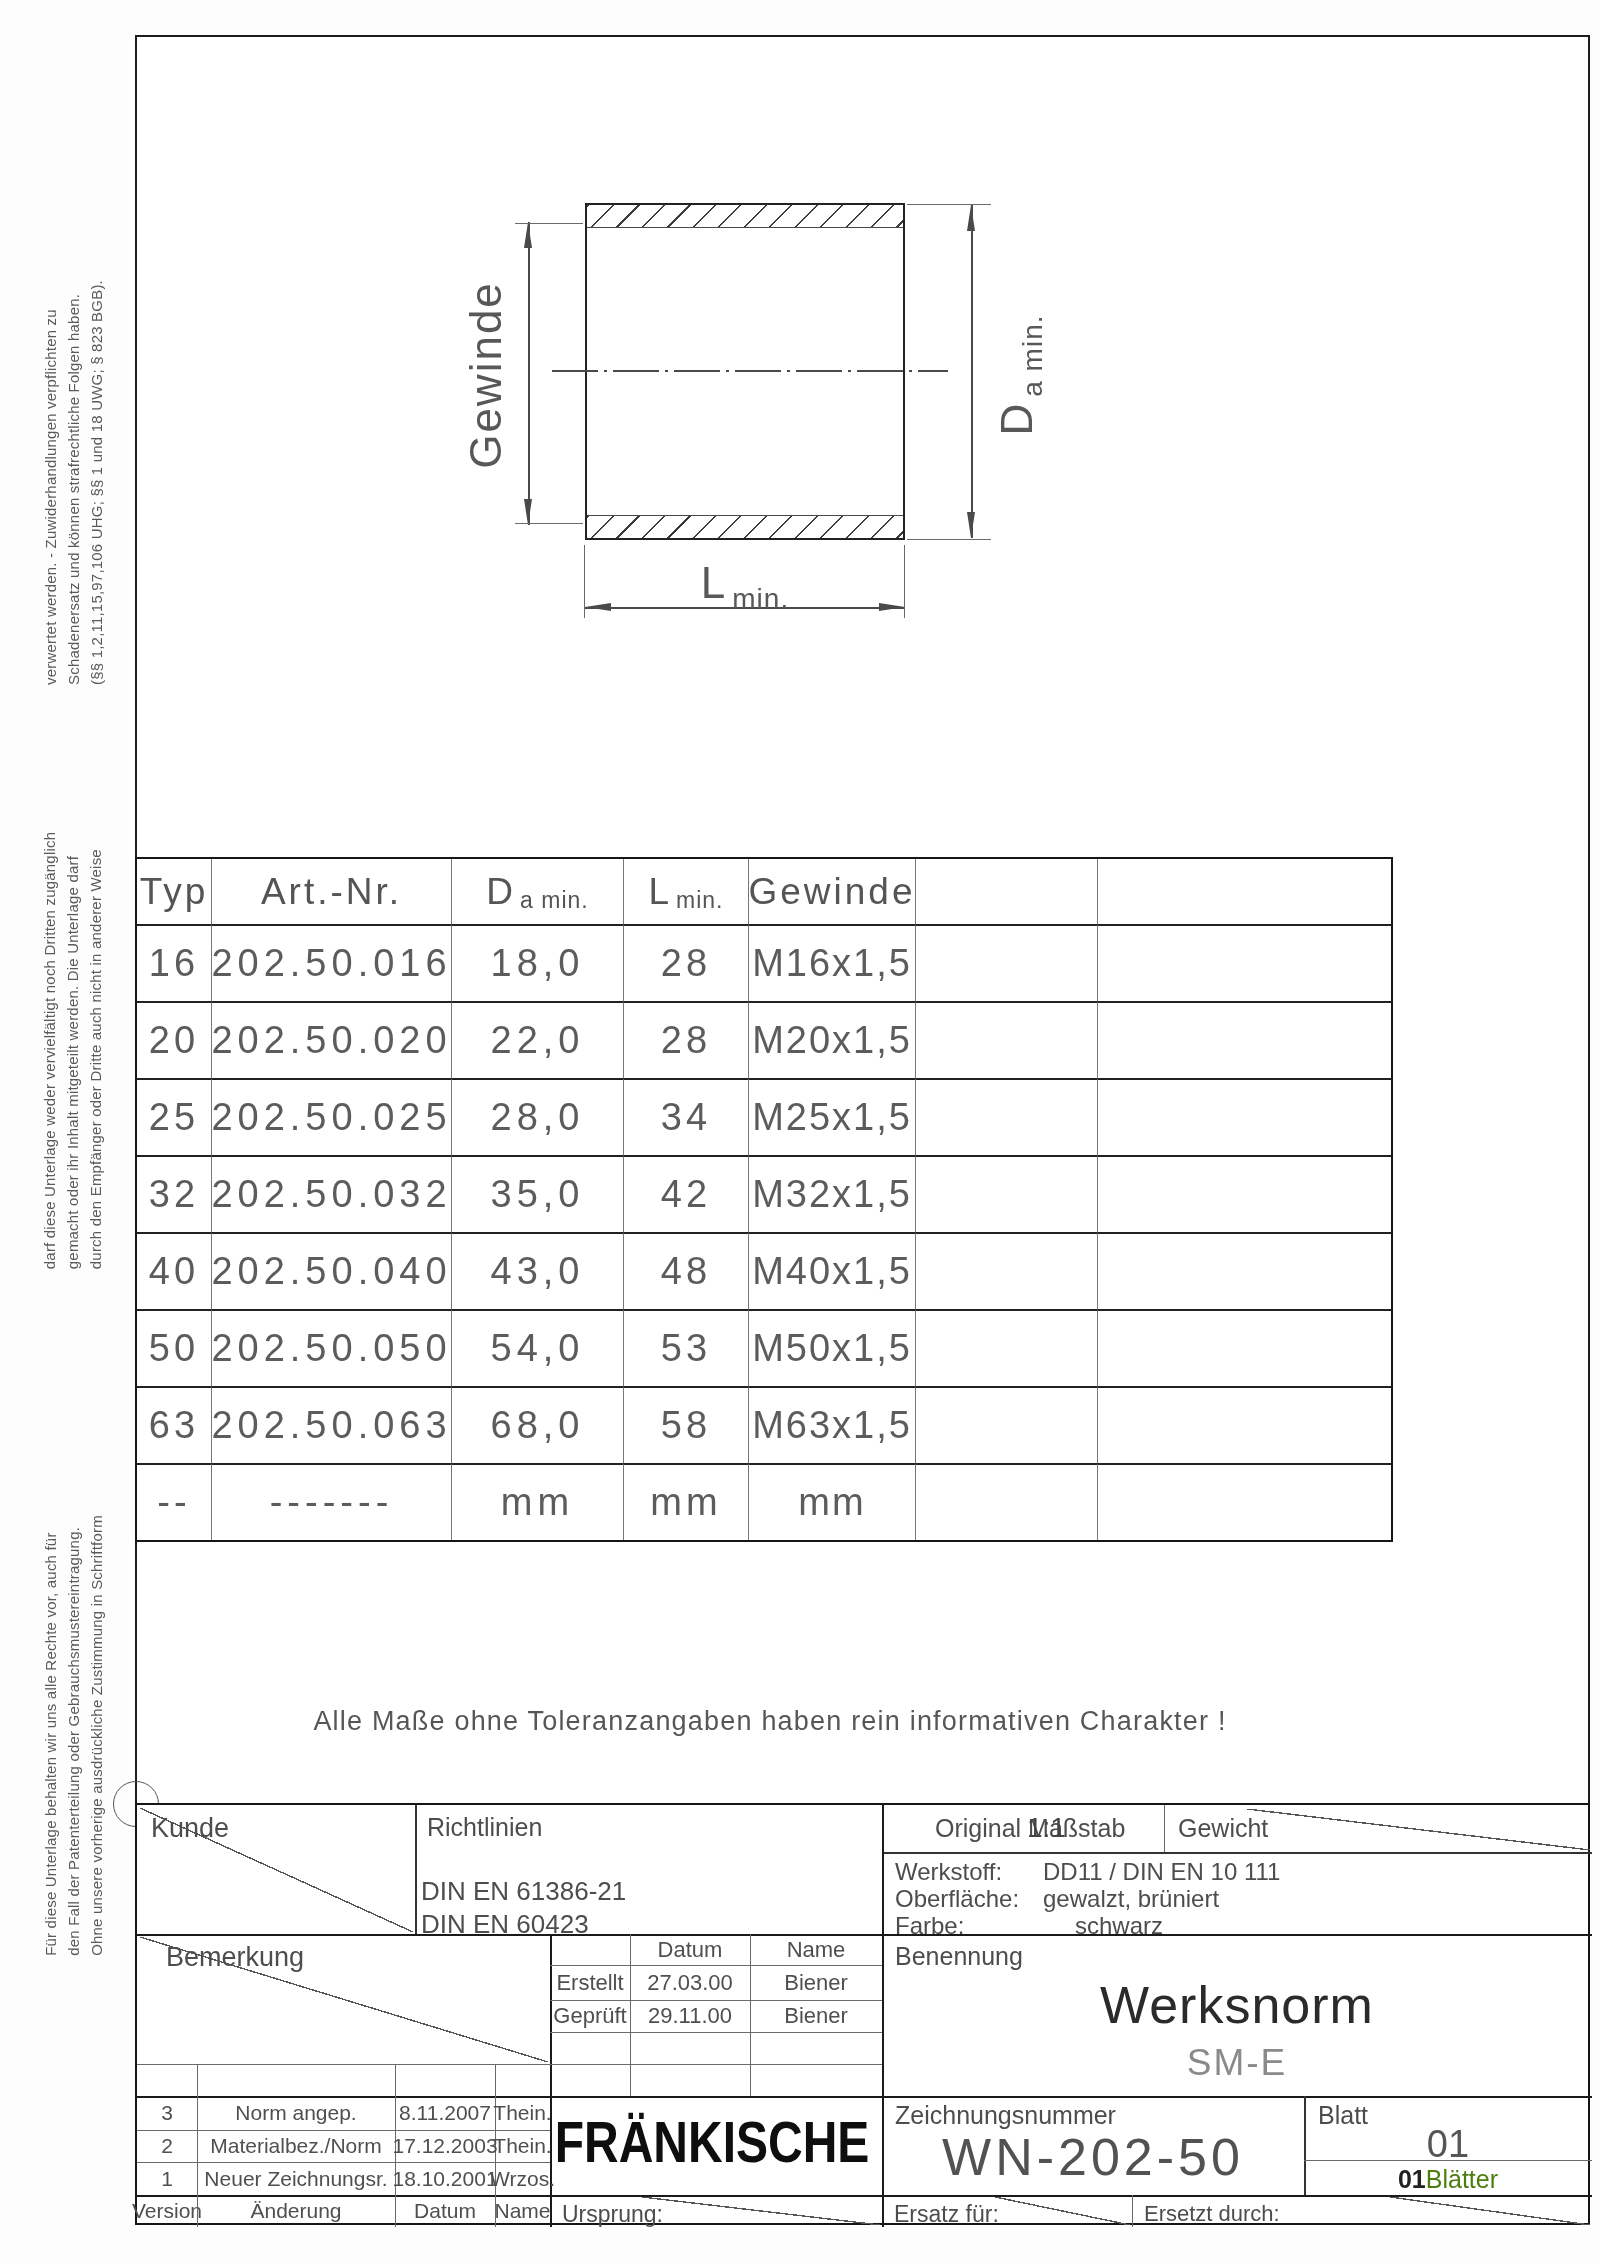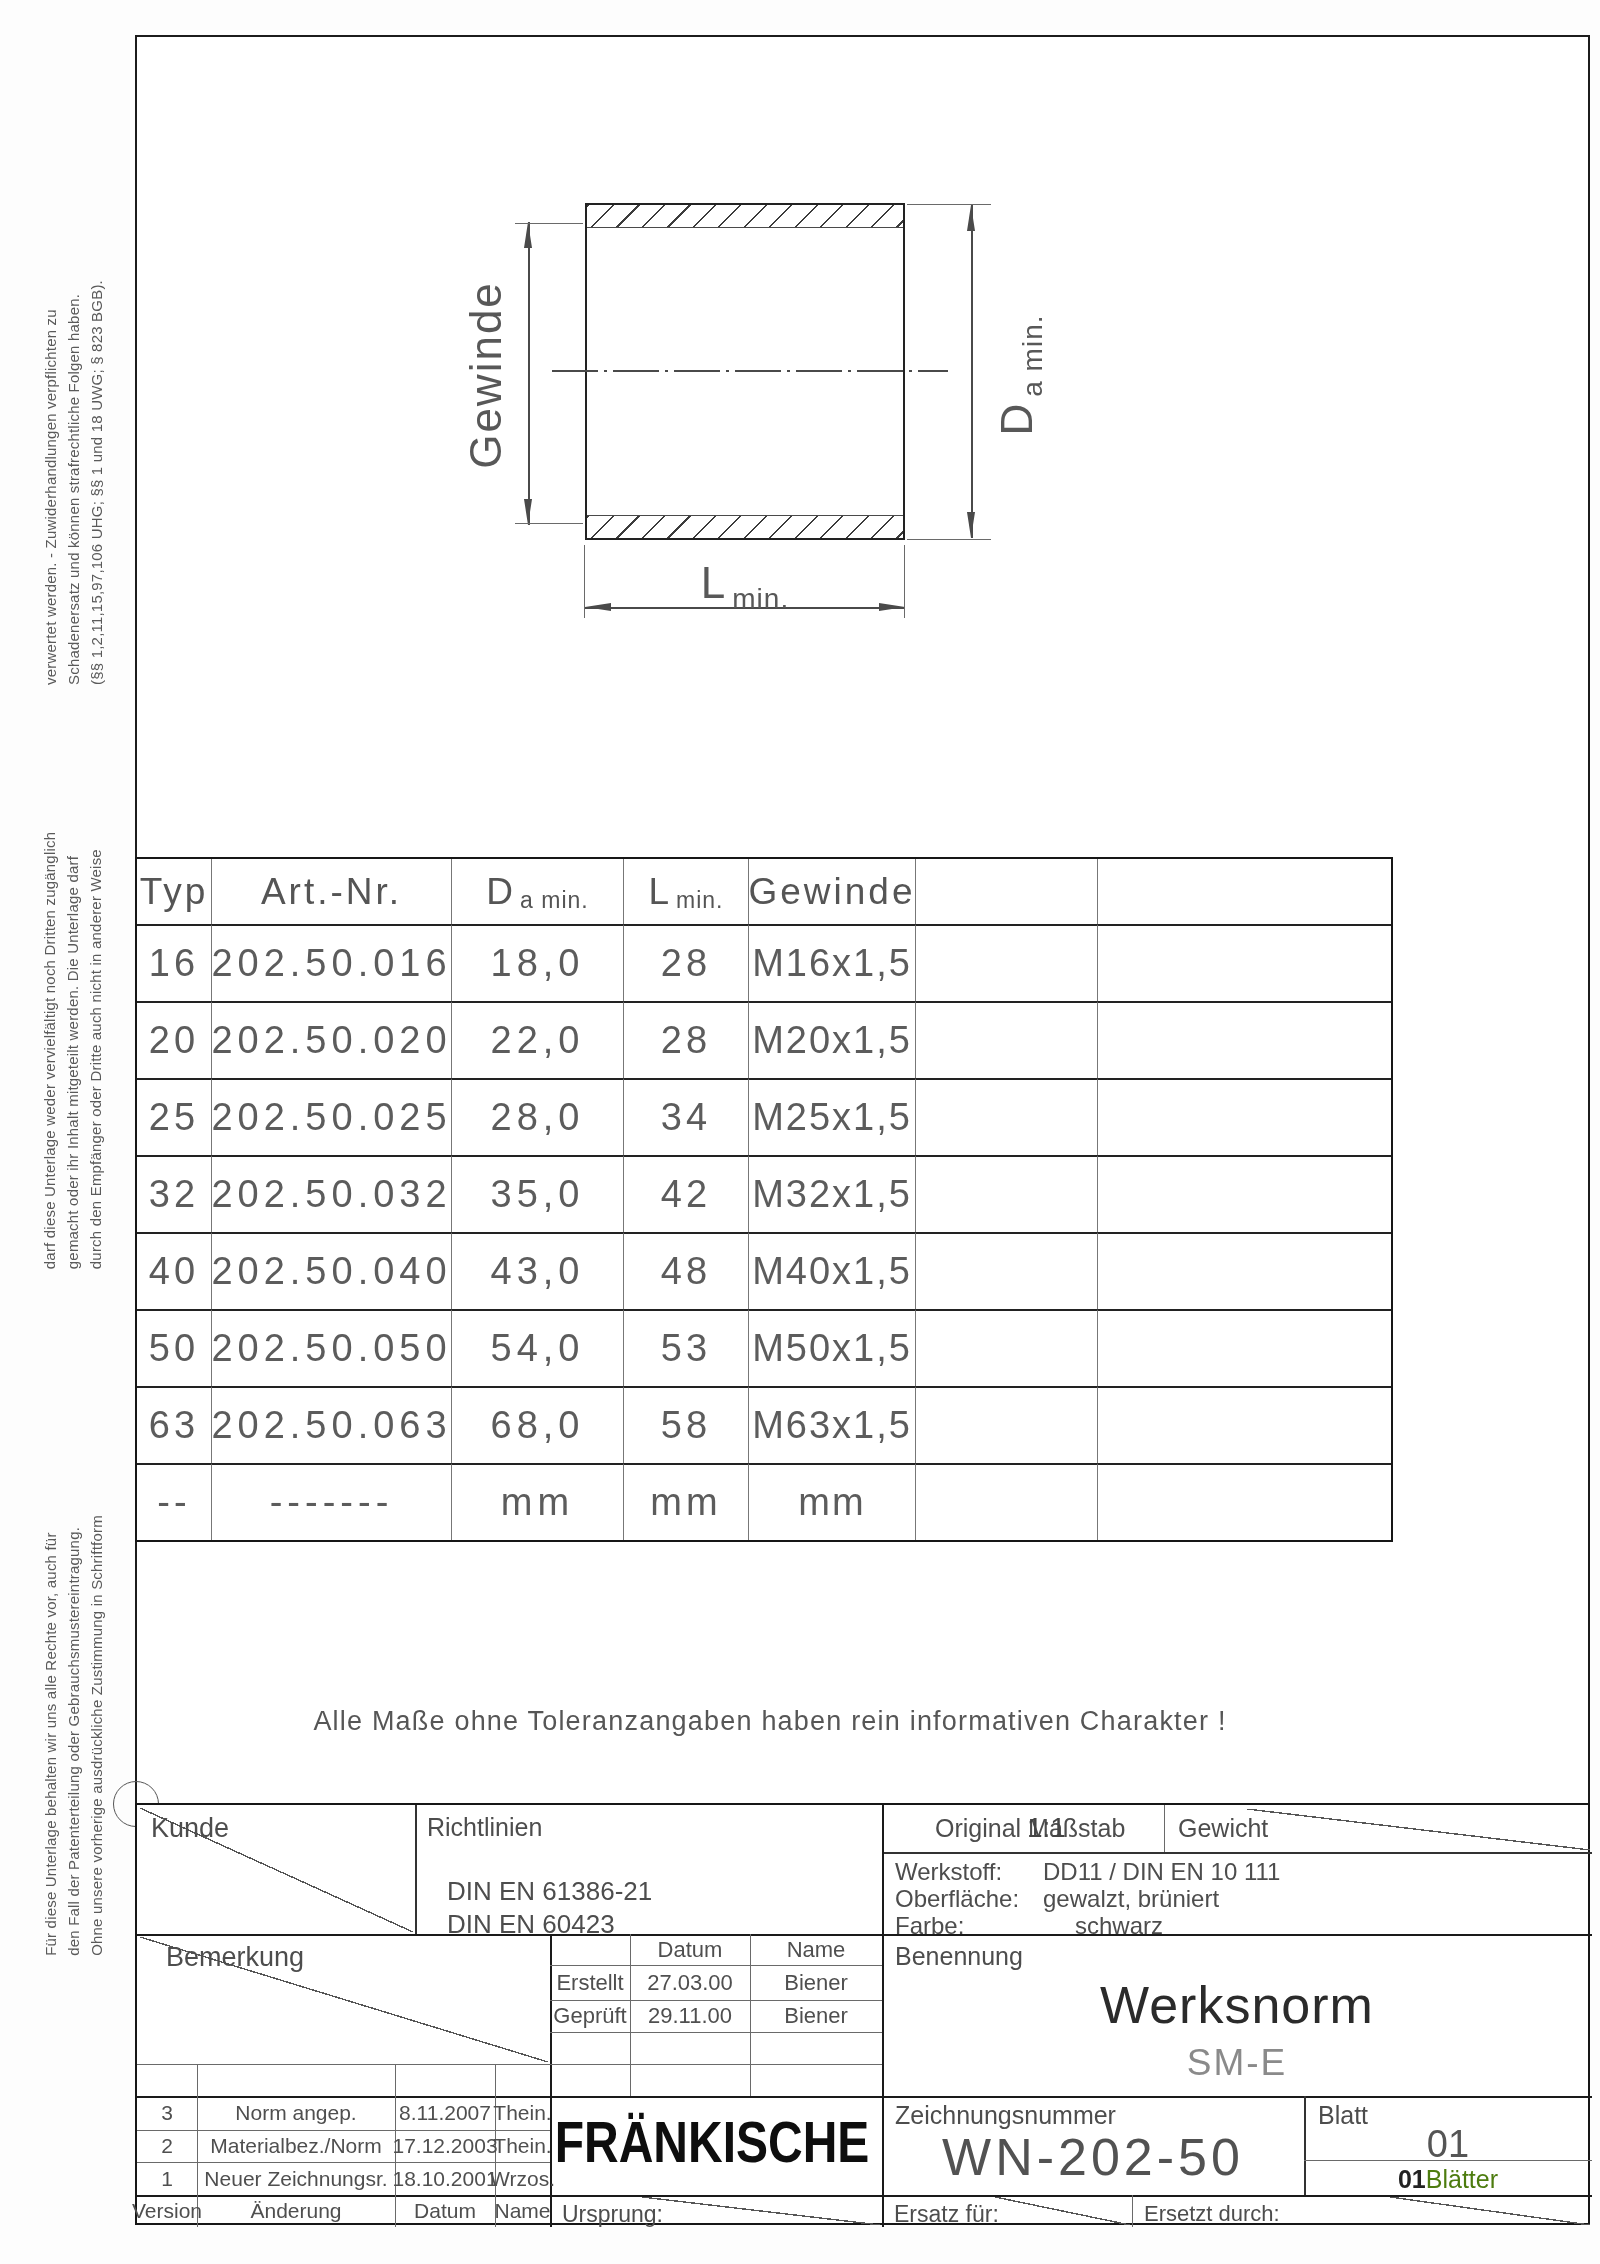--- a/index.html
+++ b/index.html
@@ -230,21 +230,21 @@
 
   <div class="diag" style="left:3px;top:3px;width:273px;height:124px;"></div>
   <div class="diag" style="left:3px;top:132px;width:408px;height:125px;"></div>
   <div class="diag" style="left:1110px;top:4px;width:343px;height:41px;"></div>
   <div class="diag" style="left:505px;top:392px;width:238px;height:28px;"></div>
   <div class="diag" style="left:858px;top:392px;width:135px;height:28px;"></div>
   <div class="diag" style="left:1253px;top:392px;width:200px;height:28px;"></div>
 
   <div class="tb-label" style="left:14px;top:8px;font-size:27px;">Kunde</div>
   <div class="tb-label" style="left:290px;top:8px;">Richtlinien</div>
-  <div class="tb-label" style="left:310px;top:70px;line-height:33px;font-size:26px;">
+  <div class="tb-label" style="left:284px;top:70px;line-height:33px;font-size:26px;">
     <div>DIN EN 61386-21</div>
     <div>DIN EN 60423</div>
   </div>
   <div class="tb-label" style="left:758px;top:9px;margin-left:40px;">Original Maßstab</div>
   <div class="tb-label" style="left:890px;top:7px;font-size:28px;color:#444;">1:1</div>
   <div class="tb-label" style="left:1041px;top:9px;">Gewicht</div>
 
   <div class="tb-label" style="left:758px;top:53px;font-size:24px;line-height:27px;">
     <div><span style="display:inline-block;width:148px;">Werkstoff:</span><span>DD11 / DIN EN 10 111</span></div>
     <div><span style="display:inline-block;width:148px;">Oberfläche:</span><span>gewalzt, brüniert</span></div>

